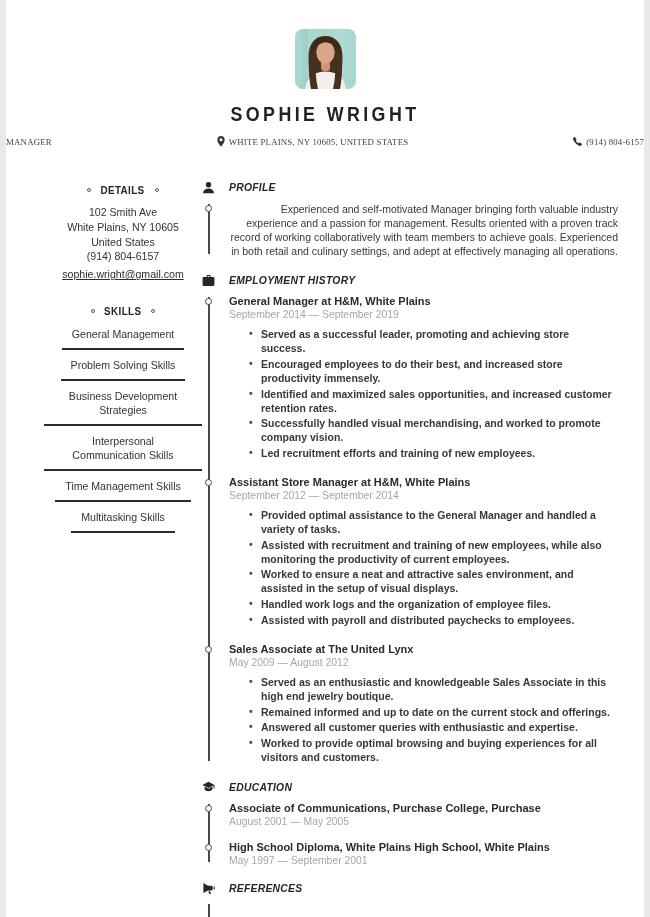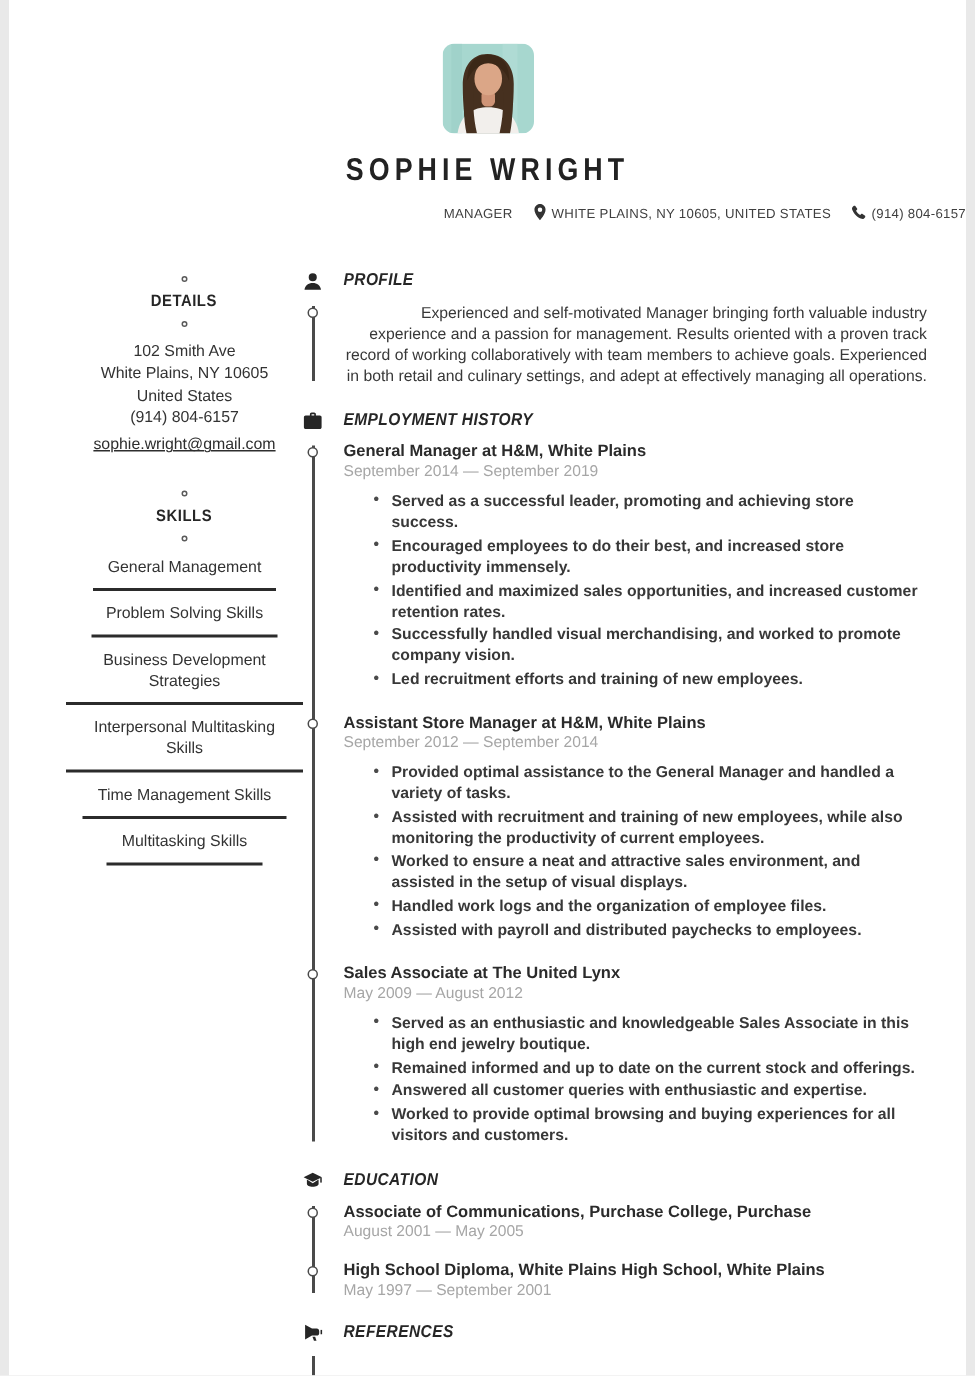--- a/index.html
+++ b/index.html
@@ -29,47 +29,47 @@
     font-size: 21px;
     font-weight: 700;
     letter-spacing: 4px;
     color: #222222;
     transform: scaleX(.85);
     transform-origin: 50% 50%;
     white-space: nowrap;
   }
   .subtitle {
     display: flex;
-    justify-content: flex-end;
+    justify-content: space-between;
     align-items: center;
     gap: 14px;
     margin-top: 10px;
     font-size: 8.8px;
     letter-spacing: .2px;
     color: #3f3f3f;
     white-space: nowrap;
+    font-family: Liberation Serif, serif;
   }
   .sub-item { display: inline-flex; align-items: center; gap: 4px; }
   .sub-item svg { display: block; }
 
   
   .sidebar {
     position: absolute;
     left: 38px; top: 184px;
     width: 158px;
     text-align: center;
   }
   .side-sec + .side-sec { margin-top: 23px; }
   .side-head {
     display: flex;
     justify-content: center;
     align-items: center;
     gap: 7px;
     margin-bottom: 9px;
-    flex-direction: column;
   }
   .side-head .t {
     font-size: 11px;
     font-weight: 700;
     letter-spacing: .4px;
     color: #262626;
     display: inline-block;
     transform: scaleX(.9);
   }
   .ring {
@@ -243,21 +243,21 @@
     <div class="side-sec">
       <div class="side-head">
         <span class="ring"></span>
         <span class="t">SKILLS</span>
         <span class="ring"></span>
       </div>
       <ul class="skills">
           <li>General Management</li>
           <li>Problem Solving Skills</li>
           <li>Business Development Strategies</li>
-          <li>Interpersonal Multitasking Skills</li>
+          <li>Interpersonal Communication Skills</li>
           <li>Time Management Skills</li>
           <li>Multitasking Skills</li>
         </ul>
     </div>
   </aside>
 
   <main class="main">
 
     <section class="msection">
       <span class="sec-icon">

